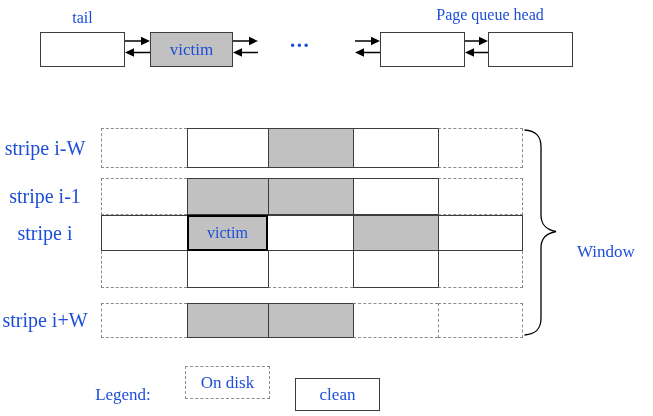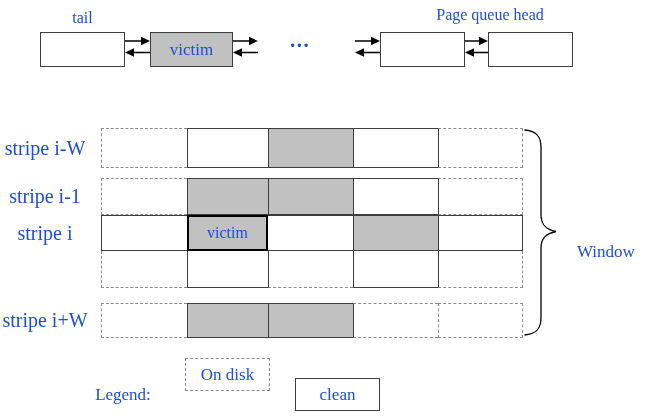--- a/index.html
+++ b/index.html
@@ -112,19 +112,19 @@
       <div class="cell" style="left: 337px; width: 85px; border-top: none; border-bottom: 1.4px dashed rgb(140, 140, 140); border-left: 1.4px solid rgb(61, 61, 61); border-right: 1.4px dashed rgb(140, 140, 140);"></div>
     </div>
     <div class="stripe-label" style="top: 303px; height: 35px; line-height: 35px;">stripe i+W</div>
     <div class="stripe-row" style="left: 101px; top: 303px; width: 422px; height: 35px;">
       <div class="cell" style="left: 0px; width: 86px; border-top: 1.4px dashed rgb(140, 140, 140); border-bottom: 1.4px dashed rgb(140, 140, 140); border-left: 1.4px dashed rgb(140, 140, 140); border-right: none;"></div>
       <div class="cell" style="left: 86px; width: 81px; border-top: 1.4px solid rgb(61, 61, 61); border-bottom: 1.4px solid rgb(61, 61, 61); border-left: 1.4px solid rgb(61, 61, 61); border-right: none; background: rgb(193, 193, 193);"></div>
       <div class="cell" style="left: 167px; width: 85px; border-top: 1.4px solid rgb(61, 61, 61); border-bottom: 1.4px solid rgb(61, 61, 61); border-left: 1.4px solid rgb(61, 61, 61); border-right: none; background: rgb(193, 193, 193);"></div>
       <div class="cell" style="left: 252px; width: 85px; border-top: 1.4px dashed rgb(140, 140, 140); border-bottom: 1.4px dashed rgb(140, 140, 140); border-left: 1.4px solid rgb(61, 61, 61); border-right: none;"></div>
       <div class="cell" style="left: 337px; width: 85px; border-width: 1.4px; border-style: dashed; border-color: rgb(140, 140, 140);"></div>
     </div>
-    <div class="legend-box" style="left: 185px; top: 358px; width: 85px; height: 33px; border: 1.4px dashed rgb(140, 140, 140);">
+    <div class="legend-box" style="left: 185px; top: 366px; width: 85px; height: 33px; border: 1.4px dashed rgb(140, 140, 140);">
       <span>On disk</span>
     </div>
     <div class="legend-box" style="left: 295px; top: 378px; width: 85px; height: 33px; border: 1.4px solid rgb(61, 61, 61);">
       <span>clean</span>
     </div>
   </div>
 
 </body></html>

